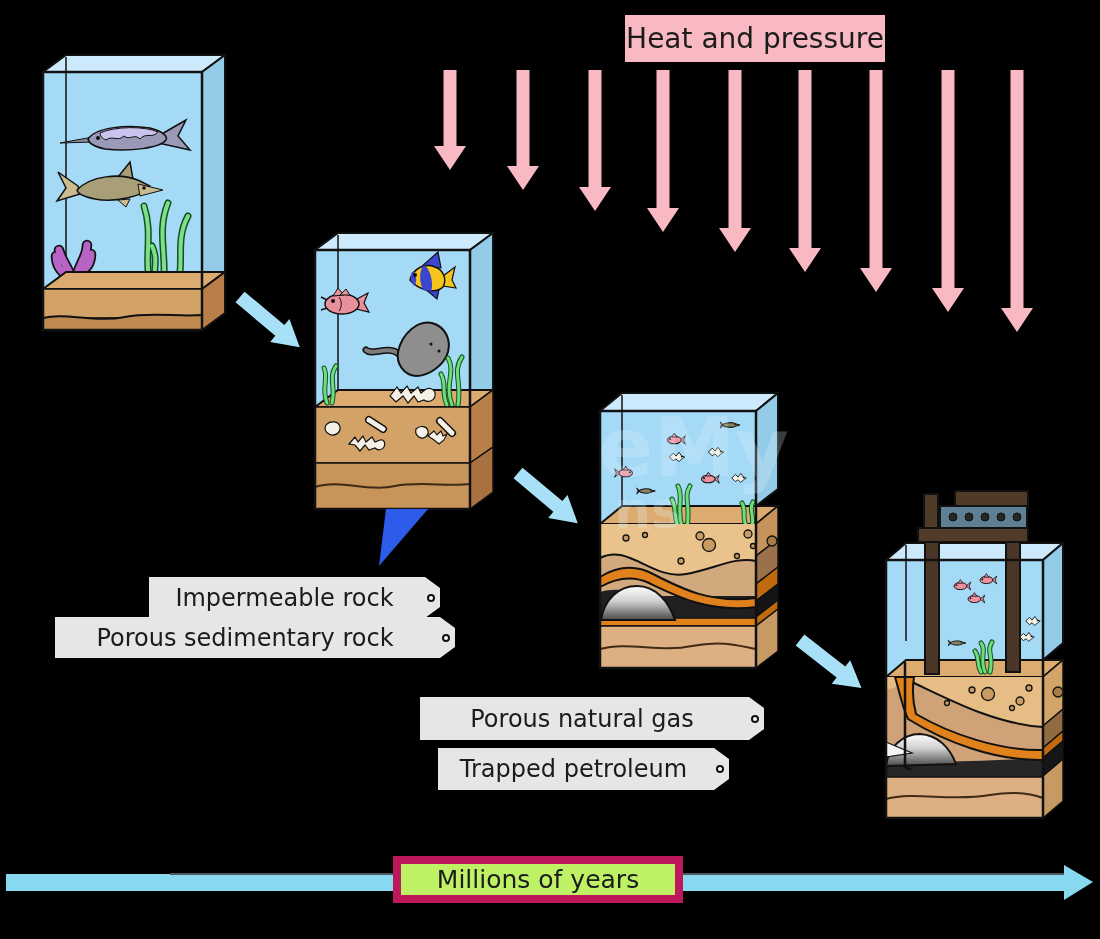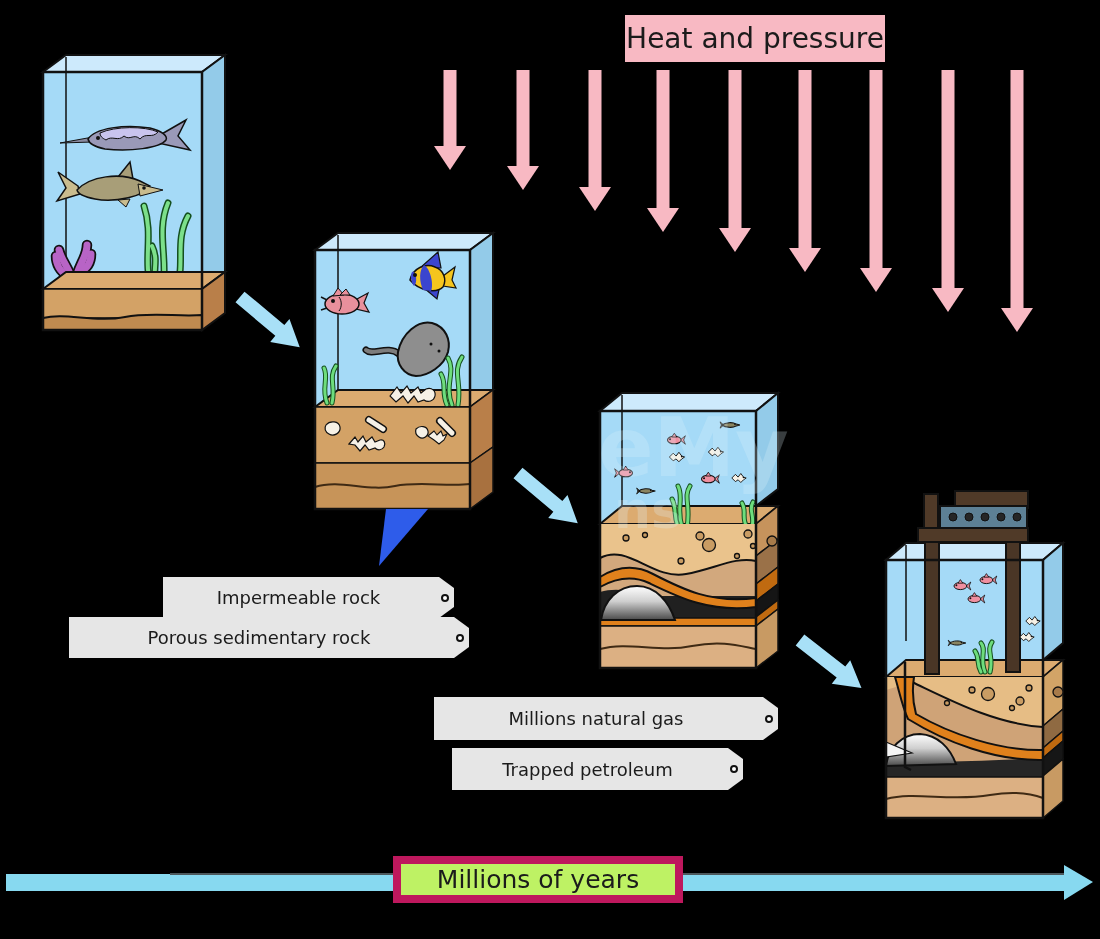--- a/index.html
+++ b/index.html
@@ -4,22 +4,22 @@
 <style>
   html,body{margin:0;padding:0;background:#000;}
   #stage{
     position:relative;width:1100px;height:939px;background:#000;overflow:hidden;
     font-family:"DejaVu Sans","Liberation Sans",sans-serif;
   }
   #artwork{position:absolute;left:0;top:0;}
   .lbl{position:absolute;display:flex;align-items:center;justify-content:center;
        color:#1b1b1b;box-sizing:border-box;}
   .heat{background:#f8b9c3;font-size:28px;}
-  .tag{background:#e6e6e6;font-size:18px;padding-right:20px;
-       clip-path:polygon(0 0, calc(100% - 15px) 0, 100% 11px, 100% calc(100% - 11px), calc(100% - 15px) 100%, 0 100%);margin-left:14px;}
+  .tag{background:#e6e6e6;font-size:24px;padding-right:20px;
+       clip-path:polygon(0 0, calc(100% - 15px) 0, 100% 11px, 100% calc(100% - 11px), calc(100% - 15px) 100%, 0 100%);}
   .tag .hole{position:absolute;right:5px;top:50%;transform:translateY(-50%);
        width:8px;height:8px;border:2px solid #111;border-radius:50%;background:#fff;box-sizing:border-box;}
   .timelinebox{background:#bef264;border:8px solid #be185d;font-size:25px;}
   .wm{position:absolute;color:rgba(225,242,250,0.25);font-weight:bold;pointer-events:none;}
 </style>
 </head>
 <body>
 
 <div id="stage">
 
@@ -397,21 +397,21 @@
   <span>Impermeable rock</span>
   <span class="hole"></span>
 </div>
 
 <div class="lbl tag" style="left:55px;top:617px;width:400px;height:41px;text-align:center;">
   <span>Porous sedimentary rock</span>
   <span class="hole"></span>
 </div>
 
 <div class="lbl tag" style="left:420px;top:697px;width:344px;height:43px;">
-  <span>Millions natural gas</span>
+  <span>Porous natural gas</span>
   <span class="hole"></span>
 </div>
 
 <div class="lbl tag" style="left:438px;top:748px;width:291px;height:42px;">
   <span>Trapped petroleum</span>
   <span class="hole"></span>
 </div>
 
 <div class="lbl timelinebox" style="left:393px;top:856px;width:290px;height:47px;">Millions of years</div>
 

